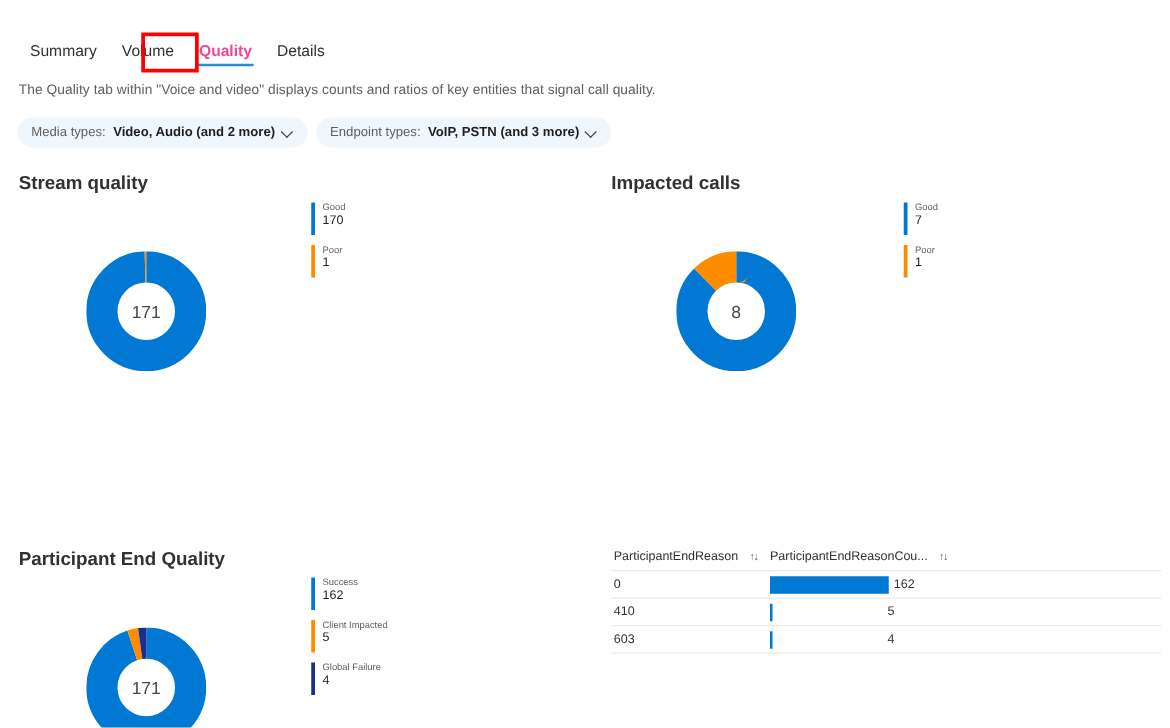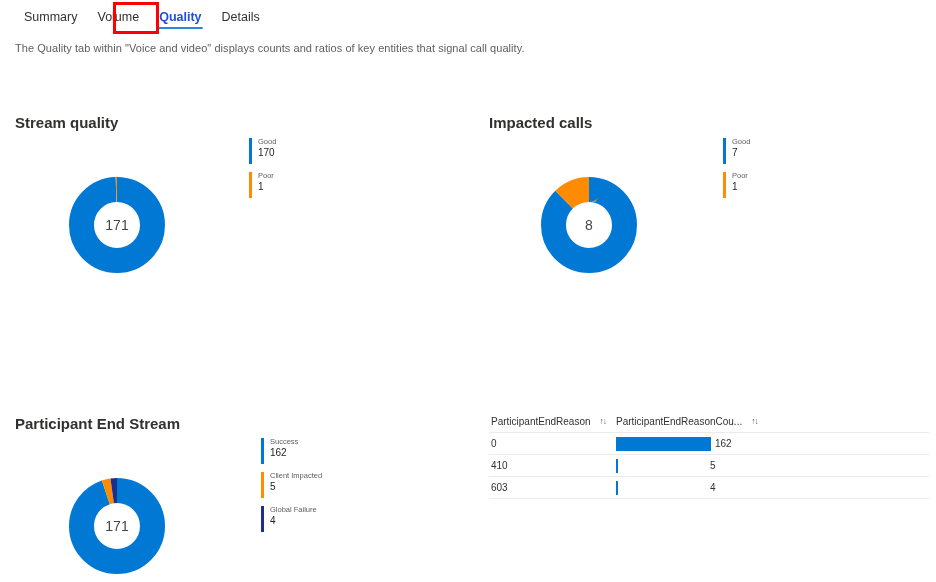--- a/index.html
+++ b/index.html
@@ -4,38 +4,38 @@
 <style>
   * { box-sizing: border-box; }
   html, body {
     margin: 0; padding: 0;
     width: 936px; height: 582px;
     background: #ffffff;
     font-family: "Liberation Sans", sans-serif;
     color: #323130;
     overflow: hidden;
   }
-  #root { position: relative; width: 936px; height: 518px; }
+  #root { position: relative; width: 936px; height: 518px; margin-top: 24px; }
 
   
   .tabbar {
     position: absolute; left: 0; top: 0;
     width: 936px; height: 36px;
     display: flex; align-items: center;
     padding-left: 14px;
   }
   .tab {
     position: relative;
     font-size: 12.5px;
     color: #323130;
     padding: 6px 10px 9px 10px;
     cursor: pointer;
     white-space: nowrap;
   }
-  .tab.active { font-weight: bold; color: #1d4ed8; }
+  .tab.active { font-weight: bold; color: #ec4899; }
   .tab.active .tab-underline {
     position: absolute;
     left: 9px; right: 9px; bottom: 4px;
     height: 2px; border-radius: 1px;
     background: #2b88d8;
   }
   .tab-highlight {
     position: absolute;
     left: 113px; top: 2px;
     width: 46px; height: 32px;
@@ -147,20 +147,32 @@
       <span class="tab-underline"></span>
     </div>
     <div class="tab">
       <span>Details</span>
     </div>
   </div>
   <div class="tab-highlight"></div>
 
   <div class="description">The Quality tab within "Voice and video" displays counts and ratios of key entities that signal call quality.</div>
 
+  <div class="filters">
+    <div class="pill">
+      <span class="pill-label">Media types:</span>
+      <span class="pill-value">Video, Audio (and 2 more)</span>
+      <span class="chev"></span>
+    </div>
+    <div class="pill">
+      <span class="pill-label">Endpoint types:</span>
+      <span class="pill-value">VoIP, PSTN (and 3 more)</span>
+      <span class="chev"></span>
+    </div>
+  </div>
 
   <div class="sect-title" style="left:15px; top:114px;">Stream quality</div>
 
   <div class="donut-wrap" style="left:69px; top:177px;">
     <div class="donut">
       <svg width="96" height="96" viewBox="0 0 96 96">
         <g transform="translate(48,48) rotate(-90)">
           <circle r="35.5" fill="none" stroke="#0078d4" stroke-width="25" stroke-dasharray="221.7 1.3" stroke-dashoffset="0"></circle>
           <circle r="35.5" fill="none" stroke="#ff8c00" stroke-width="25" stroke-dasharray="1.3 221.7" stroke-dashoffset="-221.7"></circle>
         </g>
@@ -210,36 +222,36 @@
     </div>
     <div class="legend-item">
       <div class="legend-swatch" style="background:#ff8c00; height:26px;"></div>
       <div class="legend-text">
         <span class="legend-label">Poor</span>
         <span class="legend-value">1</span>
       </div>
     </div>
   </div>
 
-  <div class="sect-title" style="left:15px; top:415px;">Participant End Stream</div>
+  <div class="sect-title" style="left:15px; top:415px;">Participant End Quality</div>
 
   <div class="donut-wrap" style="left:69px; top:478px;">
     <div class="donut">
       <svg width="96" height="96" viewBox="0 0 96 96">
         <g transform="translate(48,48) rotate(-90)">
           <circle r="35.5" fill="none" stroke="#0078d4" stroke-width="25" stroke-dasharray="211.3 11.7" stroke-dashoffset="0"></circle>
           <circle r="35.5" fill="none" stroke="#ff8c00" stroke-width="25" stroke-dasharray="6.5 216.5" stroke-dashoffset="-211.3"></circle>
           <circle r="35.5" fill="none" stroke="#1d2e8c" stroke-width="25" stroke-dasharray="5.2 217.8" stroke-dashoffset="-217.8"></circle>
         </g>
       </svg>
       <div class="donut-center">171</div>
     </div>
   </div>
 
-  <div class="legend" style="left:224px; top:438px;">
+  <div class="legend" style="left:212px; top:438px;">
     <div class="legend-item">
       <div class="legend-swatch" style="background:#0078d4; height:26px;"></div>
       <div class="legend-text">
         <span class="legend-label">Success</span>
         <span class="legend-value">162</span>
       </div>
     </div>
     <div class="legend-item">
       <div class="legend-swatch" style="background:#ff8c00; height:26px;"></div>
       <div class="legend-text">

